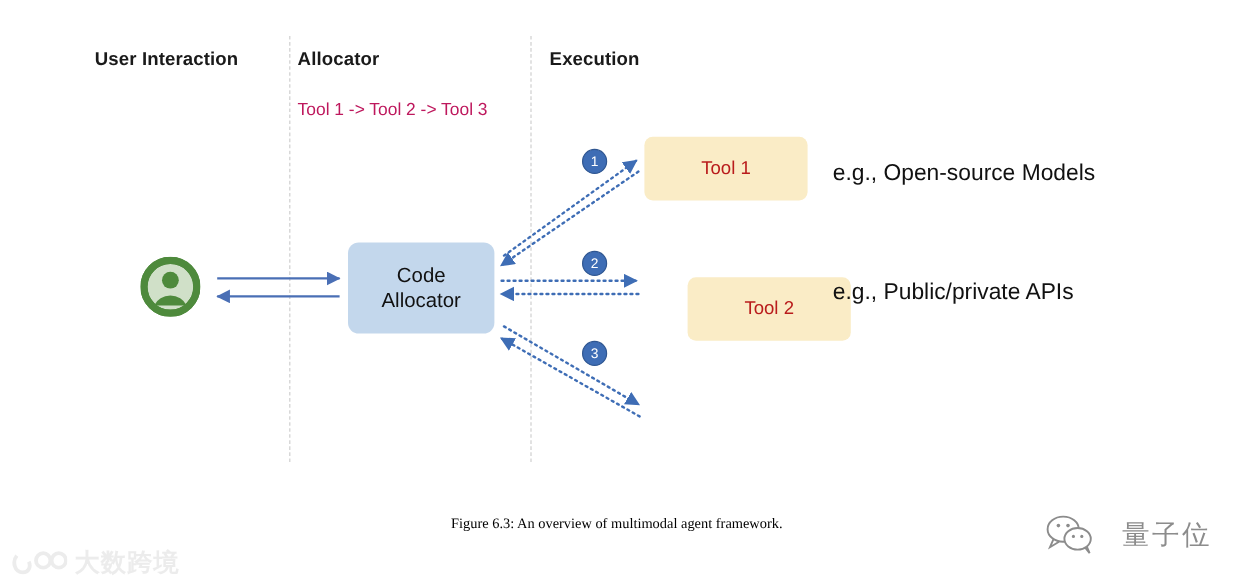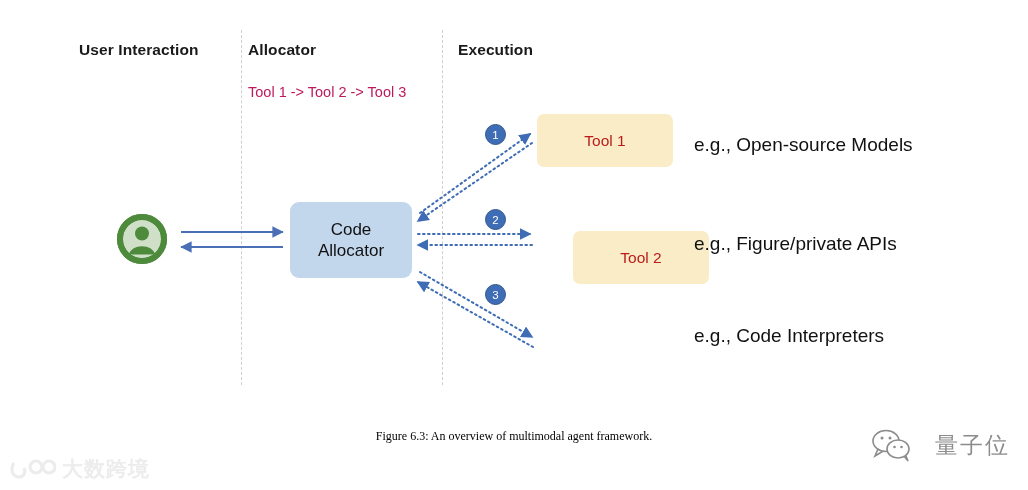--- a/index.html
+++ b/index.html
@@ -216,22 +216,21 @@
   </div>
 
   <div class="tool-box" id="tool-box-1">
     <span>Tool 1</span>
   </div>
   <div class="tool-box" id="tool-box-2">
     <span>Tool 2</span>
   </div>
 
   <div class="tool-desc" id="tool-desc-1">e.g., Open-source Models</div>
-  <div class="tool-desc" id="tool-desc-2">e.g., Figure/private APIs</div>
-  <div class="tool-desc" id="tool-desc-3">e.g., Code Interpreters</div>
+  <div class="tool-desc" id="tool-desc-2">e.g., Public/private APIs</div>
 
   <div class="step-badge" id="step-badge-1">1</div>
   <div class="step-badge" id="step-badge-2">2</div>
   <div class="step-badge" id="step-badge-3">3</div>
 
   <svg id="arrow-layer" viewBox="0 0 1028 490">
     <defs>
       <marker id="arrow-solid-r" markerWidth="7" markerHeight="7" refX="5.6" refY="3" orient="auto" markerUnits="strokeWidth">
         <path d="M0,0 L6,3 L0,6 z" fill="#4a6fb5"></path>
       </marker>

